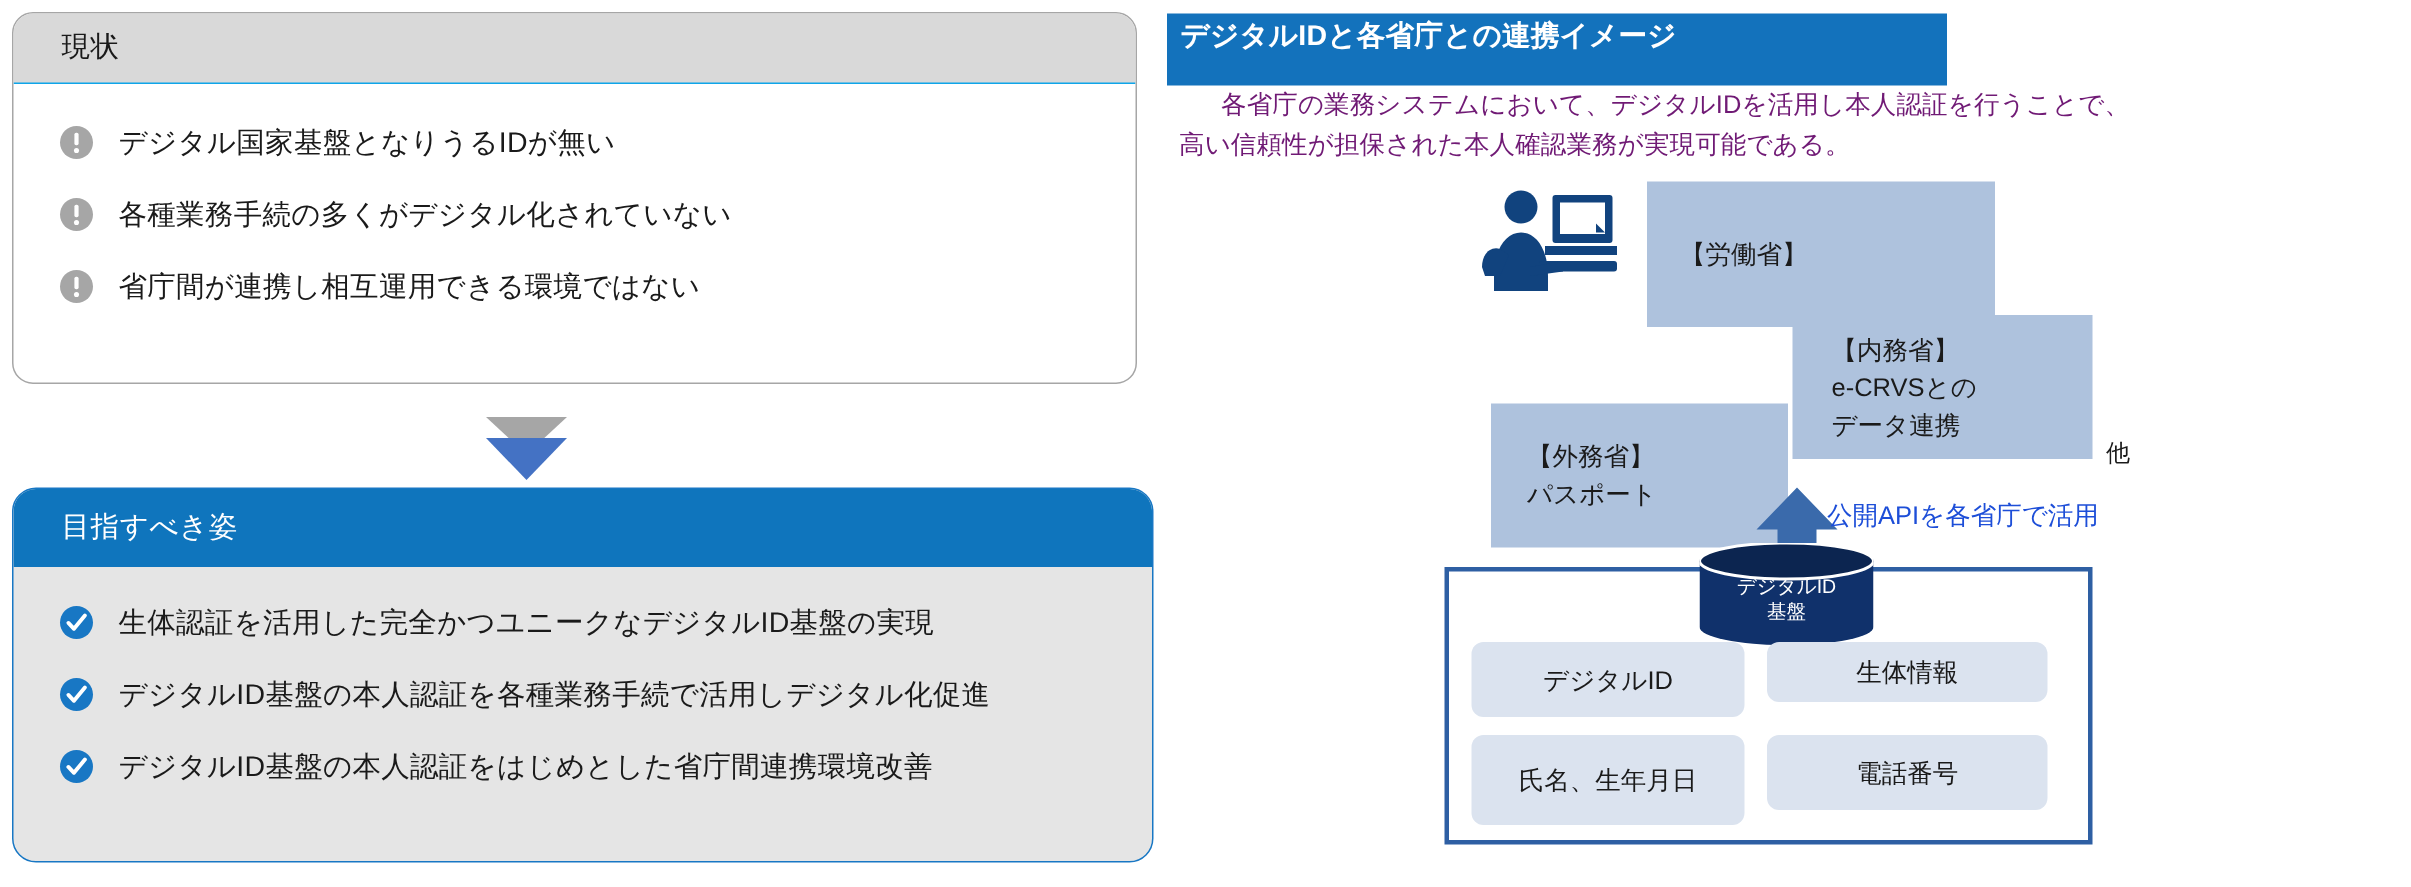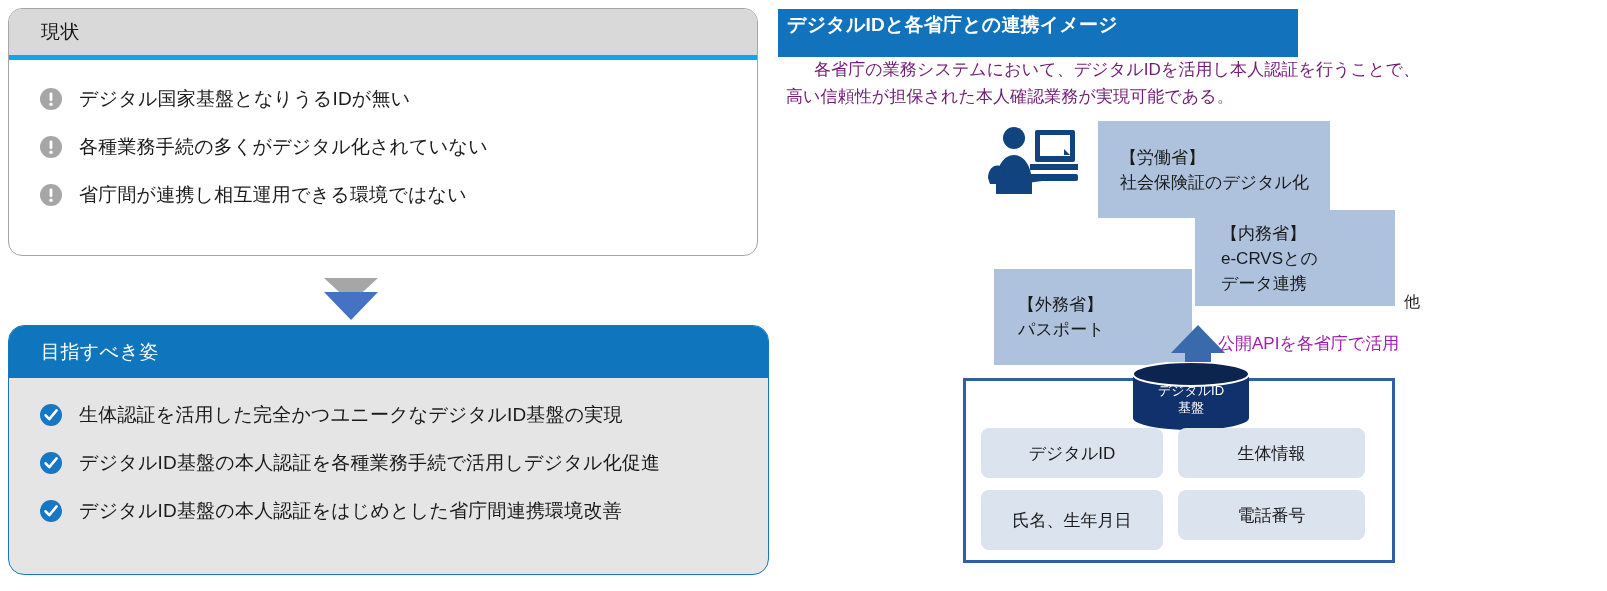--- a/index.html
+++ b/index.html
@@ -14,21 +14,21 @@
   .card{position:absolute;box-sizing:border-box;}
 
   #current-card{
     left:8px;top:8px;width:750px;height:248px;
     border:1px solid #a6a6a6;border-radius:14px;background:#ffffff;
     overflow:hidden;
   }
   #current-card .card-head{
     height:46px;line-height:46px;
     background:#d9d9d9;
-    border-bottom:5px solid #0ea5e9;
+    border-bottom:1px solid #0ea5e9;
     padding-left:32px;
     font-size:19px;color:#1a1a1a;
     letter-spacing:.02em;
   }
   #current-card .card-body{padding:26px 0 0 30px;}
 
   #target-card{
     left:8px;top:325px;width:761px;height:250px;
     border:1px solid #1877c4;border-radius:16px;background:#e5e5e5;
     overflow:hidden;
@@ -96,21 +96,21 @@
 
   #other-label{
     position:absolute;left:626px;top:182px;
     font-size:16px;color:#1a1a1a;
   }
 
   #up-arrow{position:absolute;left:392px;top:213px;width:56px;height:64px;}
 
   #api-note{
     position:absolute;left:440px;top:222px;
-    font-size:17px;color:#a21caf;white-space:nowrap;
+    font-size:17px;color:#1d4ed8;white-space:nowrap;
   }
 
   #base-frame{
     position:absolute;left:185px;top:268px;width:432px;height:185px;
     border:3px solid #2e5fa3;box-sizing:border-box;background:transparent;
   }
 
   #db-cylinder{
     position:absolute;left:355px;top:252px;width:116px;height:68px;
   }
@@ -120,21 +120,21 @@
     pointer-events:none;
   }
 
   .attr-box{
     position:absolute;box-sizing:border-box;
     background:#dbe3ef;border-radius:8px;
     display:flex;align-items:center;justify-content:center;
     font-size:17px;color:#1a1a1a;
   }
   #attr-0{left:203px;top:318px;width:182px;height:50px;}
-  #attr-1{left:400px;top:318px;width:187px;height:50px;}
+  #attr-1{left:400px;top:318px;width:187px;height:40px;}
   #attr-2{left:203px;top:380px;width:182px;height:60px;}
   #attr-3{left:400px;top:380px;width:187px;height:50px;}
 </style>
 </head>
 <body>
 
 <div class="card" id="current-card">
   <div class="card-head">現状</div>
   <div class="card-body">
 
@@ -222,21 +222,20 @@
       <rect x="49" y="8" width="40" height="32" rx="2" fill="#11437e"></rect>
       <rect x="54" y="13" width="30" height="21" fill="#ffffff"></rect>
       <path d="M78 27 L84 33 L78 33 Z" fill="#11437e"></path>
       <rect x="44" y="42" width="48" height="6" fill="#11437e"></rect>
       <rect x="40" y="52" width="52" height="7" rx="2" fill="#11437e"></rect>
       <path d="M34 56 L56 52 L56 59 L34 62 Z" fill="#11437e"></path>
     </svg>
 
     <div class="gov-box" id="box-labor">
       <div>【労働省】</div>
-      <div>社会保険証のデジタル化</div>
     </div>
 
     <div class="gov-box" id="box-foreign">
       <div>【外務省】</div>
       <div>パスポート</div>
     </div>
 
     <div class="gov-box" id="box-interior">
       <div>【内務省】</div>
       <div>e-CRVSとの</div>

